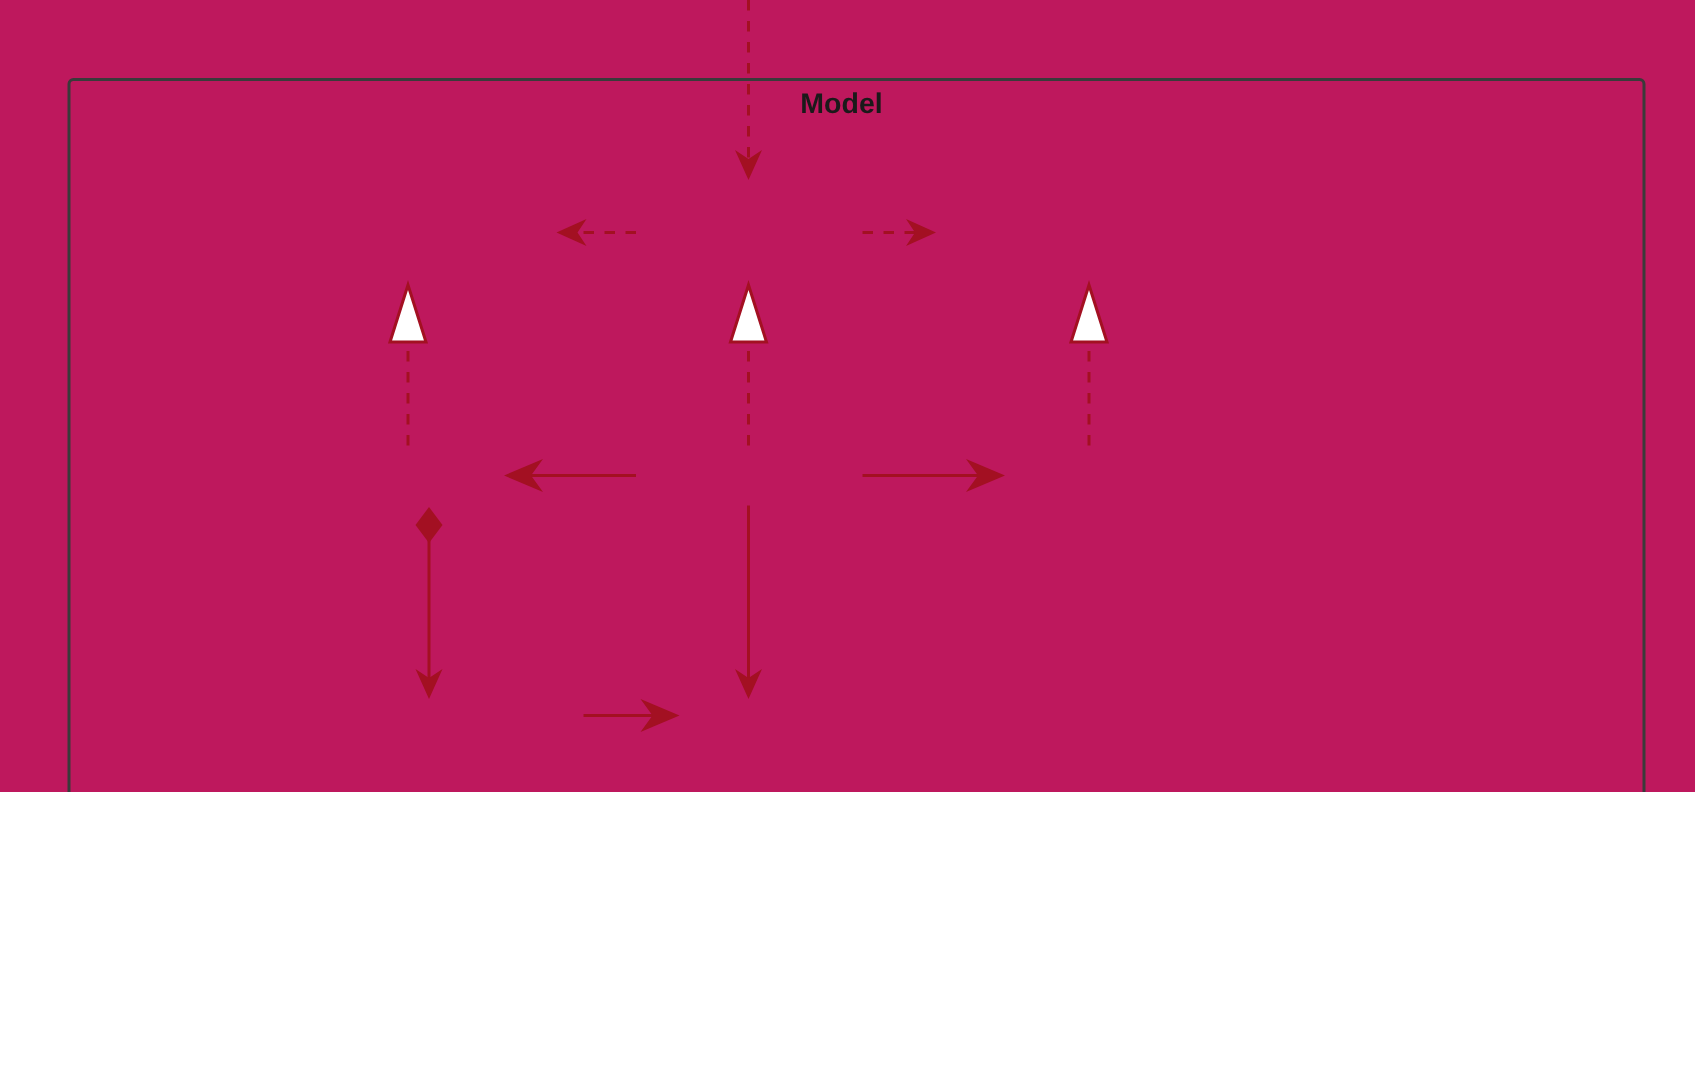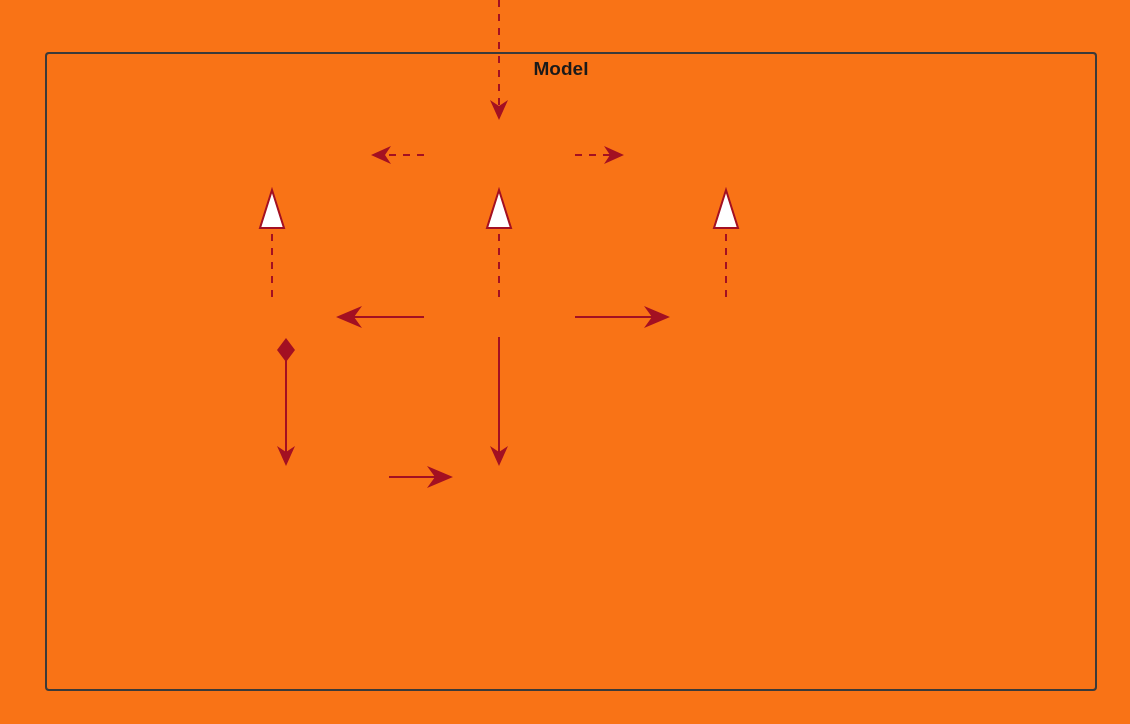--- a/index.html
+++ b/index.html
@@ -6,22 +6,22 @@
     margin: 0;
     padding: 0;
     background: #ffffff;
   }
   body {
     font-family: "Liberation Sans", sans-serif;
   }
   #diagram-root {
     position: relative;
     width: 1130px;
-    height: 724px;
-    background: #f97316;
+    height: 528px;
+    background: #be185d;
     overflow: hidden;
   }
   svg.diagram-canvas {
     position: absolute;
     top: 0;
     left: 0;
     width: 1130px;
     height: 724px;
   }
   .cls-box-rect {

